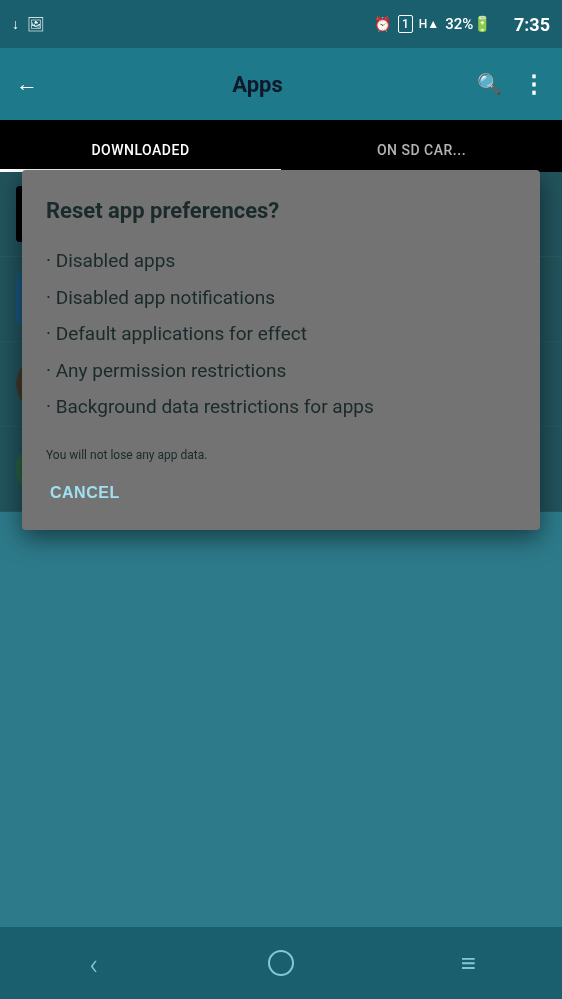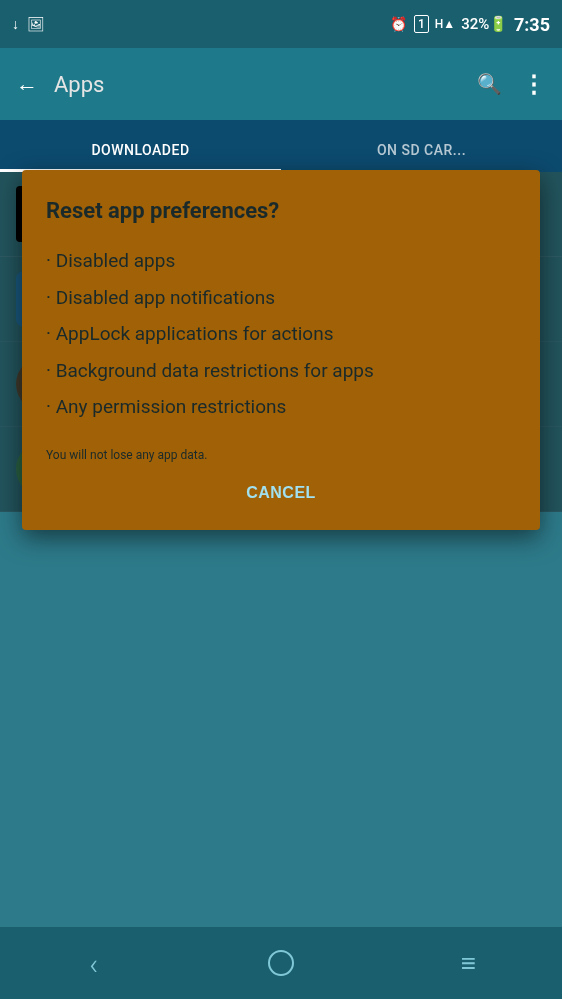--- a/index.html
+++ b/index.html
@@ -35,53 +35,54 @@
       display: flex;
       align-items: center;
       gap: 6px;
       font-size: 14px;
       font-weight: 500;
     }
 
     .status-time {
       font-size: 18px;
       font-weight: bold;
-      margin-left: 0;
+      margin-left: 16px;
     }
 
     
     .toolbar {
       width: 100%;
       height: 72px;
       background: #1e7a8a;
       display: flex;
       align-items: center;
       padding: 0 16px;
       gap: 16px;
       color: white;
     }
 
     .toolbar-title {
       font-size: 22px;
-      color: #e5e5e5;
+      color: #0f172a;
       flex: 1;
-      font-weight: 400;
+      font-weight: 700;
+      text-align: center;
     }
 
     .toolbar-icons {
       display: flex;
       gap: 20px;
       align-items: center;
     }
 
     
     .tabs {
       width: 100%;
       height: 52px;
-      background: #0c4a6e;
+      background: #000000;
       display: flex;
       align-items: flex-end;
       color: white;
     }
 
     .tab {
       flex: 1;
       text-align: center;
       padding: 14px 0;
       font-size: 14px;
@@ -182,21 +183,21 @@
       background: rgba(0,0,0,0.4);
       z-index: 10;
     }
 
     
     .dialog {
       position: absolute;
       top: 170px;
       left: 22px;
       right: 22px;
-      background: #a16207;
+      background: #737373;
       border-radius: 4px;
       z-index: 20;
       padding: 28px 24px 20px 24px;
       box-shadow: 0 8px 24px rgba(0,0,0,0.5);
     }
 
     .dialog-title {
       font-size: 22px;
       font-weight: bold;
       color: #1a2a2a;
@@ -231,21 +232,21 @@
 
     .dialog-footer-text {
       font-size: 12px;
       color: #1a2a2a;
       margin-bottom: 24px;
       line-height: 1.5;
     }
 
     .dialog-buttons {
       display: flex;
-      justify-content: center;
+      justify-content: flex-start;
       gap: 16px;
     }
 
     .dialog-btn {
       background: none;
       border: none;
       cursor: pointer;
       font-size: 16px;
       font-weight: bold;
       letter-spacing: 0.5px;
@@ -359,23 +360,23 @@
 </div>
 
 <div class="dialog">
   <div class="dialog-title">Reset app preferences?</div>
 
   <div class="dialog-body">
 
     <ul class="dialog-list">
       <li>Disabled apps</li>
       <li>Disabled app notifications</li>
-      <li>AppLock applications for actions</li>
+      <li>Default applications for effect</li>
+      <li>Any permission restrictions</li>
       <li>Background data restrictions for apps</li>
-      <li>Any permission restrictions</li>
     </ul>
 
     <p class="dialog-footer-text">You will not lose any app data.</p>
   </div>
 
   <div class="dialog-buttons">
     <button class="dialog-btn">CANCEL</button>
   </div>
 </div>
 

